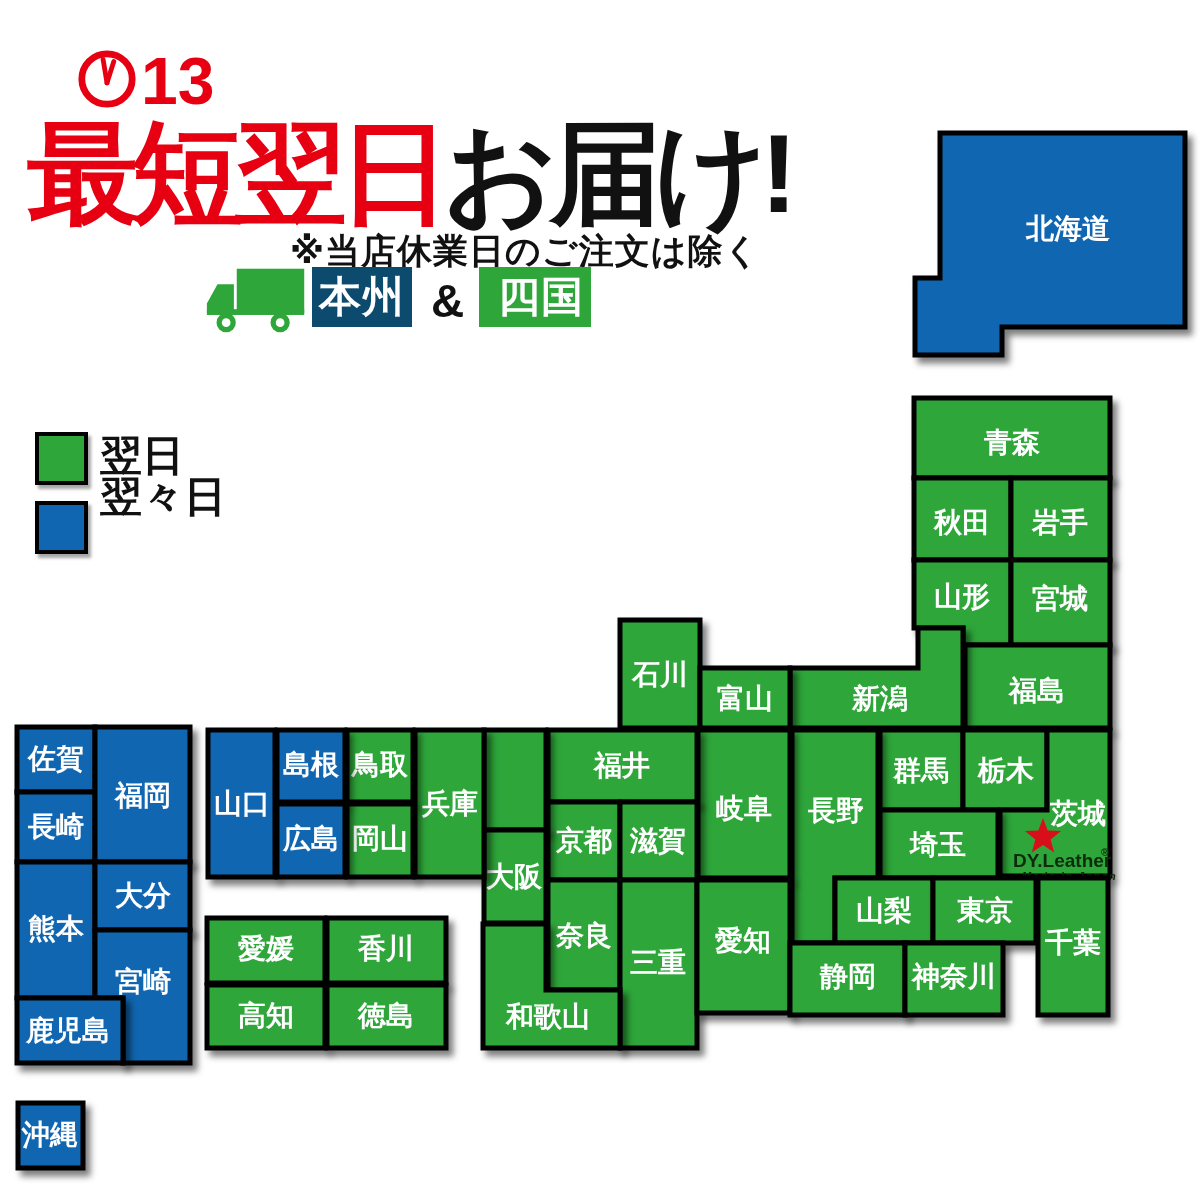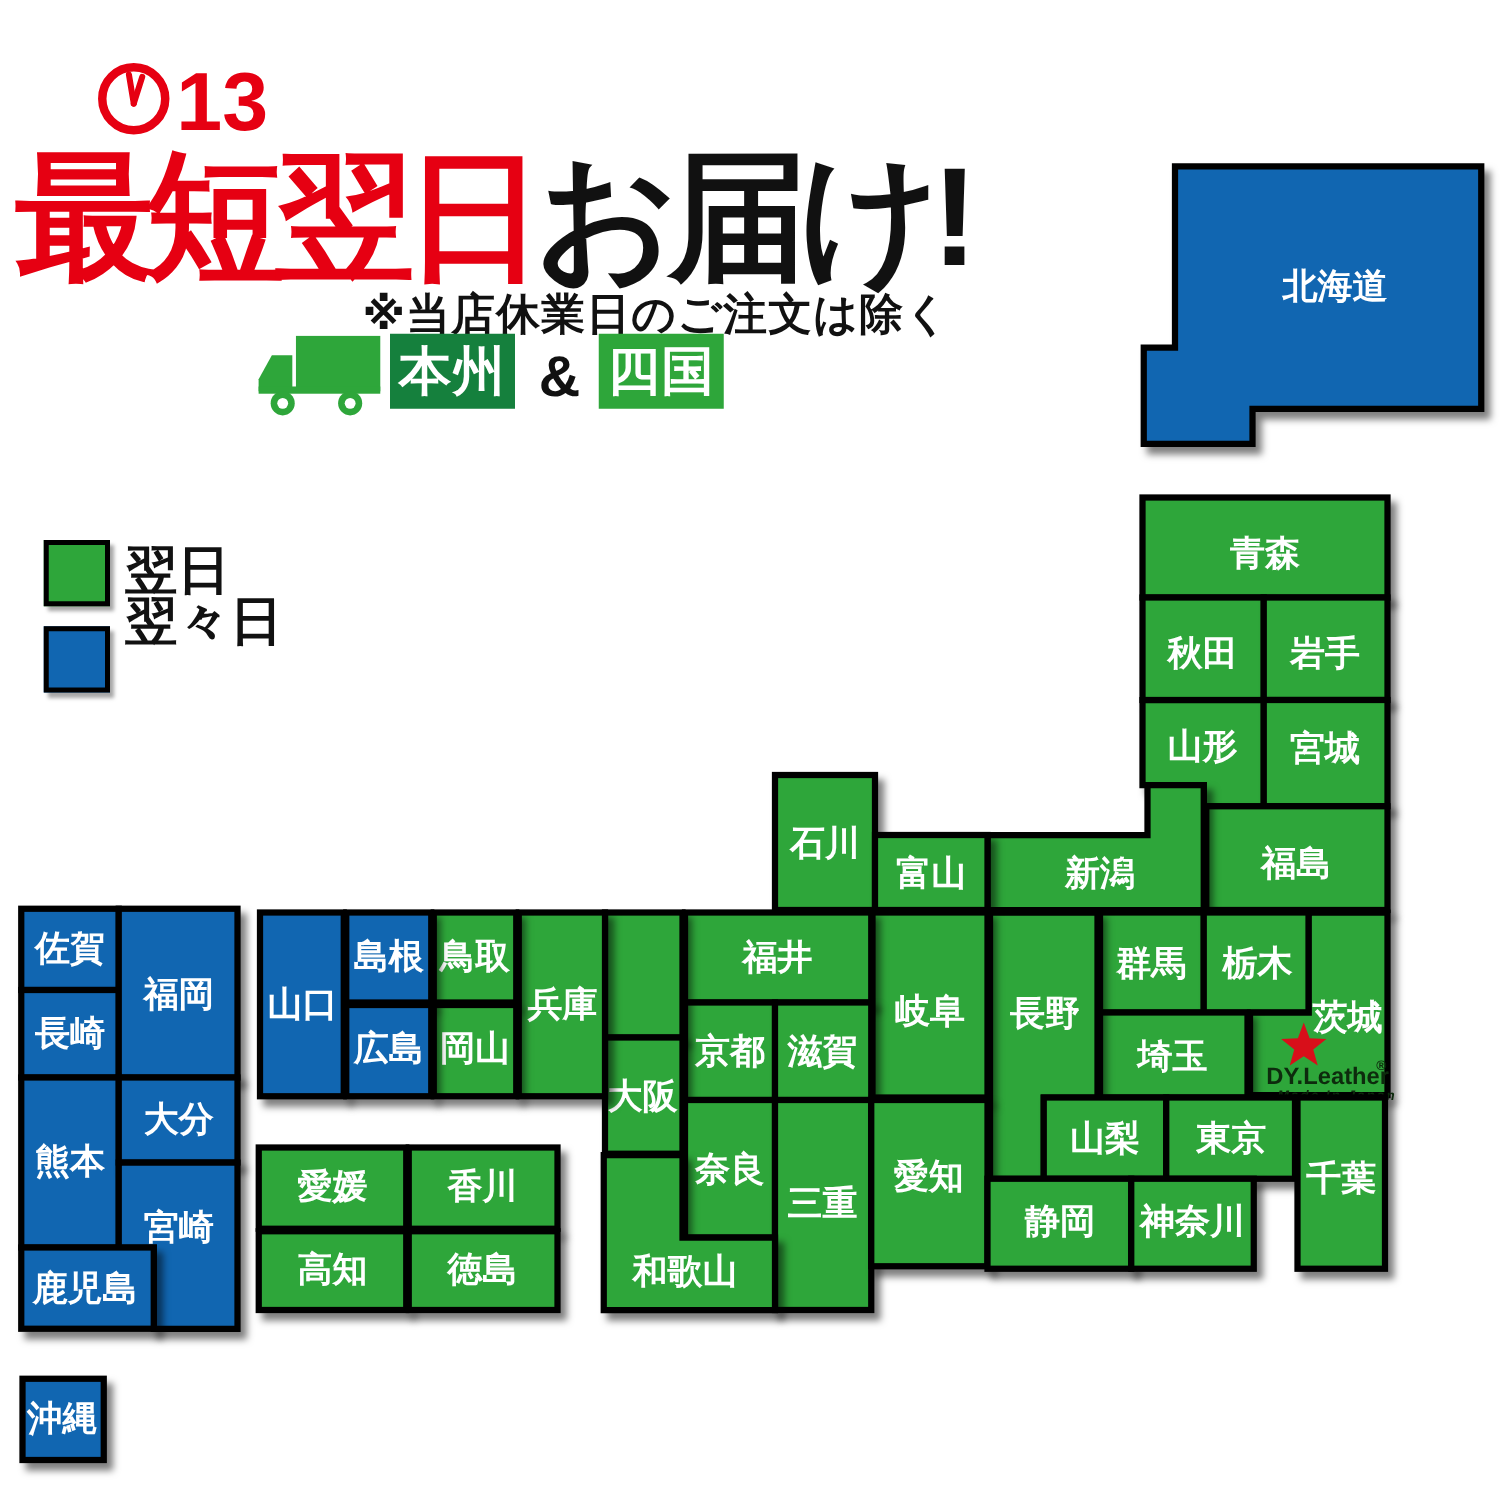--- a/index.html
+++ b/index.html
@@ -32,38 +32,38 @@
 
 <div class="stage">
 
   <svg class="abs" style="left:76px;top:28px" width="62" height="62" viewBox="0 0 64 64">
     <circle cx="32" cy="32" r="26" fill="none" stroke="var(--red)" stroke-width="7"></circle>
     <line x1="32" y1="36" x2="28" y2="12" stroke="var(--red)" stroke-width="5" stroke-linecap="round"></line>
     <line x1="32" y1="36" x2="39" y2="14" stroke="var(--red)" stroke-width="5" stroke-linecap="round"></line>
   </svg>
   <div class="abs h1-num" style="left:141px;top:28px">13</div>
 
-  <div class="abs" style="left:12px;top:98px;white-space:nowrap">
+  <div class="abs" style="left:27px;top:98px;white-space:nowrap">
     <span class="h2-red">最短翌日</span><span class="h2-blk">お届け!</span>
   </div>
 
   <div class="abs h-note" style="left:290px;top:208px">※当店休業日のご注文は除く</div>
 
   <svg class="abs" style="left:204px;top:244px" width="106" height="74" viewBox="0 0 110 75">
     <rect x="34" y="4" width="70" height="46" fill="var(--green)"></rect>
     <path d="M31,50 L31,20 L14,20 L3,40 L3,50 Z" fill="var(--green)"></path>
     <rect x="3" y="46" width="101" height="6" fill="var(--green)"></rect>
     <circle cx="23" cy="60" r="10" fill="var(--green)"></circle>
       <circle cx="23" cy="60" r="4.5" fill="#fff"></circle>
     <circle cx="79" cy="60" r="10" fill="var(--green)"></circle>
       <circle cx="79" cy="60" r="4.5" fill="#fff"></circle>
   </svg>
-  <div class="abs badge" style="left: 312px; top: 247px; background-color: #15803d;">本州</div>
+  <div class="abs badge" style="left: 312px; top: 247px; background-color: #0c4a6e;">本州</div>
   <div class="abs amp" style="left:431px;top:254px">&amp;</div>
-  <div class="abs badge" style="left: 479px; top: 247px; background-color: rgb(46, 166, 58);">四国</div>
+  <div class="abs badge" style="left: 479px; top: 247px; background-color: rgb(46, 166, 58); padding-left: 12px;">四国</div>
 
   <div class="abs swatch" style="left: 35px; top: 412px; background-color: rgb(46, 166, 58);"></div>
   <div class="abs leg-label" style="left:100px;top:415px">翌日</div>
   <div class="abs swatch" style="left: 35px; top: 481px; background-color: rgb(17, 102, 177);"></div>
   <div class="abs leg-label" style="left:100px;top:456px">翌々日</div>
 
   <svg class="abs" style="left:0;top:0" width="1200" height="1200" viewBox="0 0 1200 1200">
 
     <g>
       <polygon class="pf" points="940,113 1185,113 1185,307 1002,307 1002,335 915,335 915,258 940,258" fill="#1166B1"></polygon>

